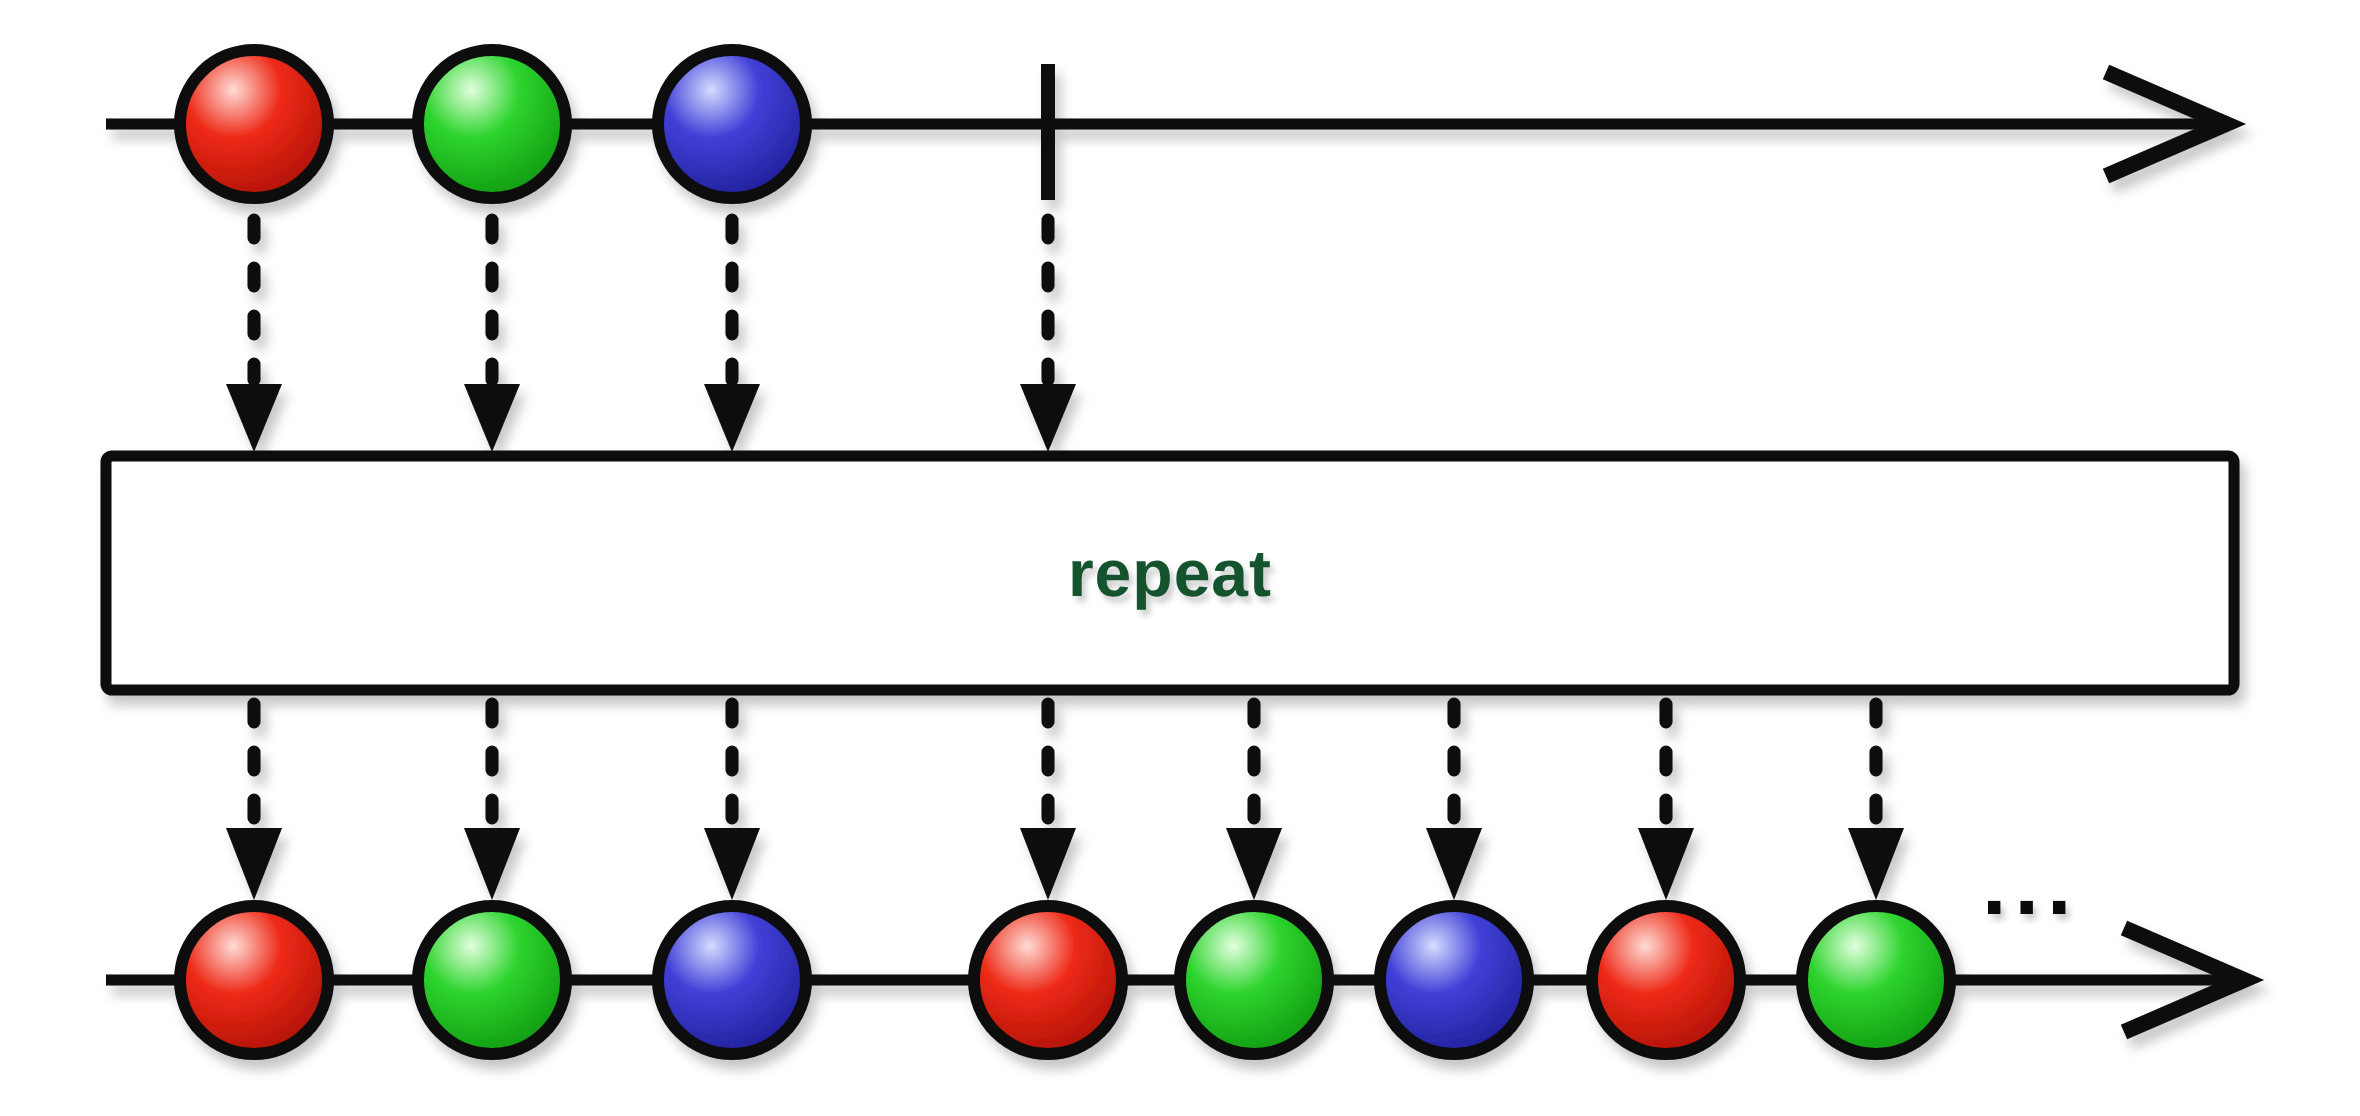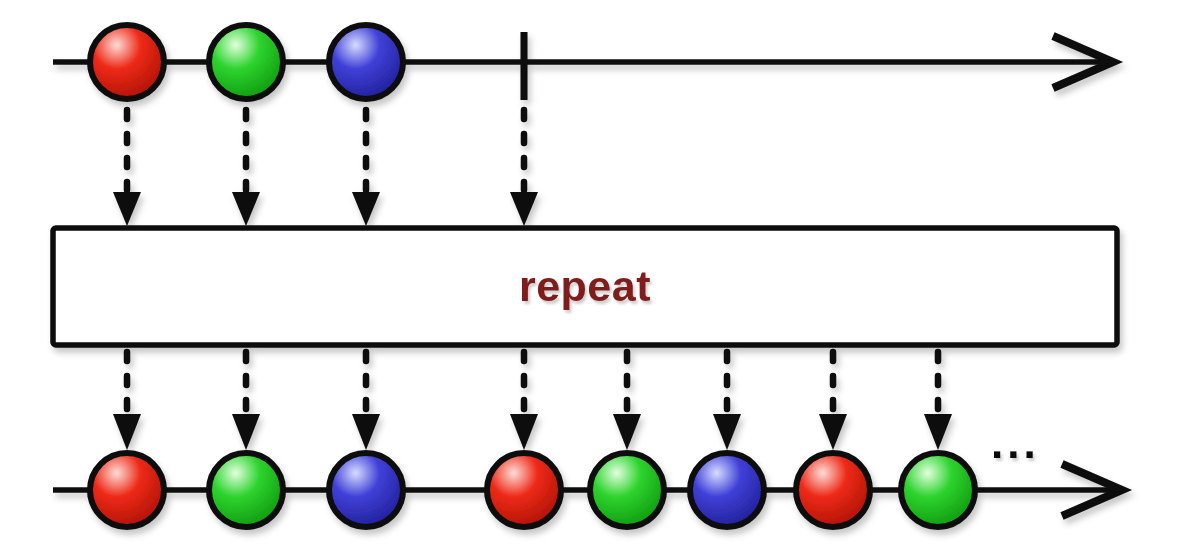--- a/index.html
+++ b/index.html
@@ -18,23 +18,23 @@
     position: absolute;
     left: 0; top: 0;
   }
   .operator-label {
     position: absolute;
     left: 53px; top: 228px;
     width: 1064px; height: 117px;
     display: flex;
     align-items: center;
     justify-content: center;
-    font-size: 43px;
+    font-size: 33px;
     font-weight: bold;
-    color: #7f1d1d;
+    color: #14532d;
     letter-spacing: 0.5px;
     text-shadow: 2px 3px 3px rgba(0,0,0,0.20);
     pointer-events: none;
   }
   .ellipsis {
     position: absolute;
     left: 991px; top: 421px;
     font-size: 44px;
     font-weight: bold;
     line-height: 44px;

